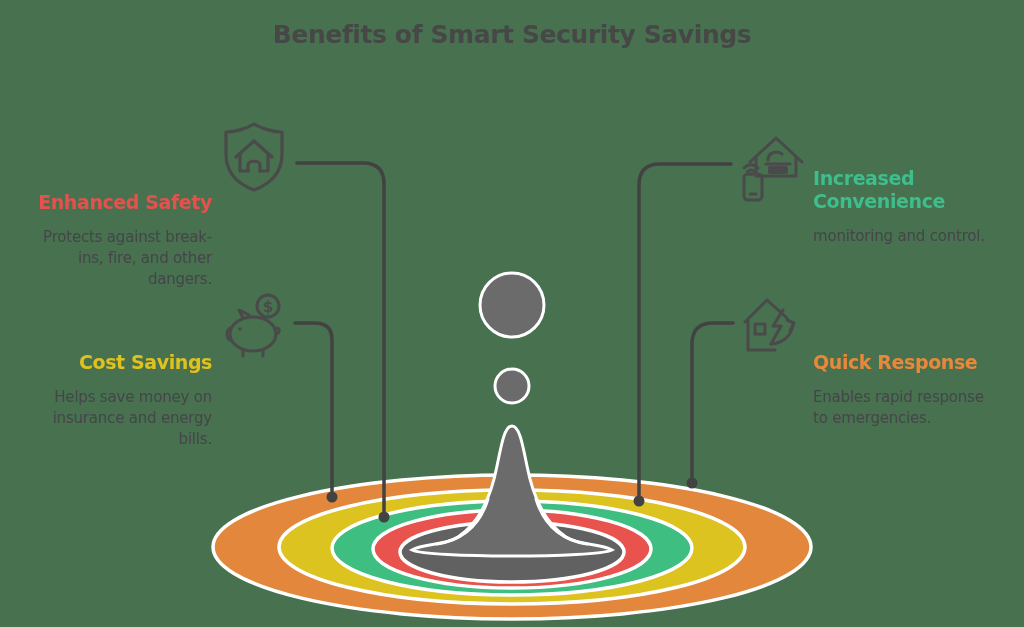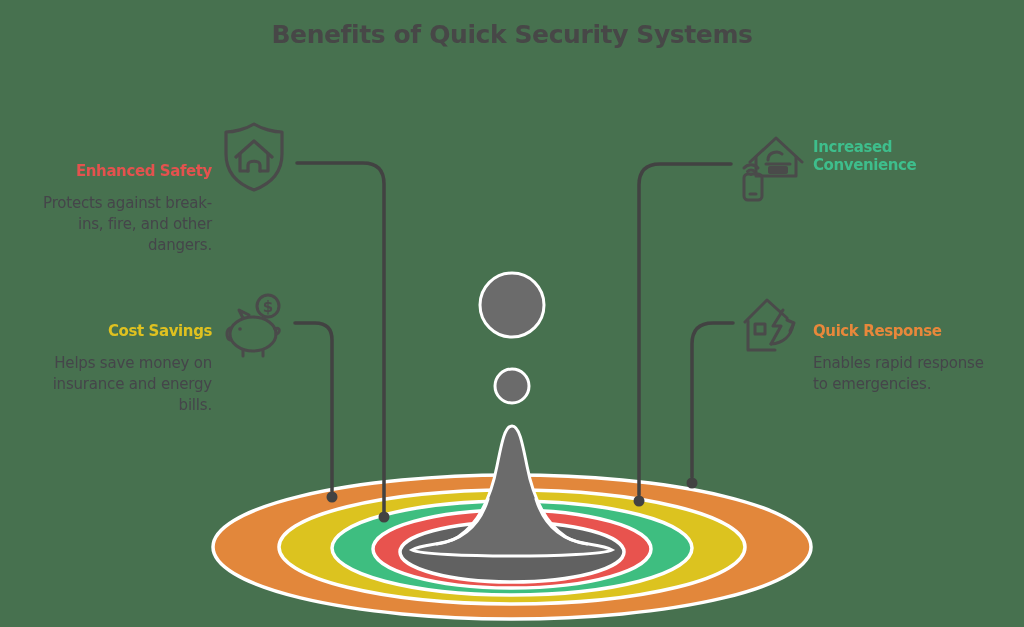--- a/index.html
+++ b/index.html
@@ -9,22 +9,23 @@
     font-family:"DejaVu Sans","Liberation Sans",sans-serif;
   }
   .title{
     position:absolute;left:0;right:0;top:20px;text-align:center;
     font-size:25px;font-weight:bold;letter-spacing:-0.4px;color:#474747;
   }
   .section{position:absolute;}
   .sec-left{text-align:right;}
   .sec-right{text-align:left;}
   .sec-heading{
-    font-size:15px;font-weight:bold;letter-spacing:-0.4px;line-height:1.22;
+    font-size:19px;font-weight:bold;letter-spacing:-0.4px;line-height:1.22;
     margin-bottom:13px;
+    margin-top:29px;
   }
   .c1{color:#E4524E;}
   .c2{color:#DFC120;}
   .c3{color:#3EBE8C;}
   .c4{color:#E8883B;}
   .body-line{
     font-size:15px;color:#45454A;line-height:21px;letter-spacing:-0.2px;
     white-space:nowrap;
   }
   .icon{position:absolute;}
@@ -65,21 +66,21 @@
       <path d="M733 323 H713 Q692 323 692 344 V477"></path>
     </g>
     <g fill="#424242">
       <circle cx="384" cy="517" r="5.5"></circle>
       <circle cx="332" cy="497" r="5.5"></circle>
       <circle cx="639" cy="501" r="5.5"></circle>
       <circle cx="692" cy="483" r="5.5"></circle>
     </g>
   </svg>
 
-  <div class="title">Benefits of Quick Security Systems</div>
+  <div class="title">Benefits of Smart Security Savings</div>
 
   <div class="section sec-left" id="s1">
     <div class="sec-heading c1">Enhanced Safety</div>
     <div class="body-line">Protects against break-</div>
     <div class="body-line">ins, fire, and other</div>
     <div class="body-line">dangers.</div>
   </div>
   <div class="icon" style="left:220px;top:120px;">
     <svg width="68" height="74" viewBox="0 0 68 74" fill="none" stroke="#4a4a4a" stroke-width="3.2" stroke-linecap="round" stroke-linejoin="round">
       <path d="M34 4 C26 9 14 12 6 12 V34 C6 53 18 64 34 70 C50 64 62 53 62 34 V12 C54 12 42 9 34 4 Z"></path>
@@ -105,20 +106,21 @@
       <circle cx="18" cy="37" r="1.8" fill="#4a4a4a" stroke="none"></circle>
       <path d="M8 36 C4 38 4 46 8 48"></path>
       <path d="M21 58 V64"></path>
       <path d="M41 58 V64"></path>
       <path d="M53 37 C58 34 59 41 54 42"></path>
     </svg>
   </div>
 
   <div class="section sec-right" id="s3">
     <div class="sec-heading c3">Increased Convenience</div>
+    <div class="body-line">monitoring and control.</div>
   </div>
   <div class="icon" style="left:738px;top:130px;">
     <svg width="70" height="74" viewBox="0 0 70 74" fill="none" stroke="#4a4a4a" stroke-width="3" stroke-linecap="round" stroke-linejoin="round">
       <path d="M12 32 L38 8 L64 32"></path>
       <path d="M18 27 V46 H58 V27"></path>
       <path d="M30 30 C30 22 40 20 44 24"></path>
       <path d="M28 34 H52"></path>
       <rect x="30" y="36" width="20" height="8" rx="2" fill="#4a4a4a" stroke="none"></rect>
       <rect x="6" y="44" width="18" height="26" rx="4"></rect>
       <path d="M12 64 H18"></path>

